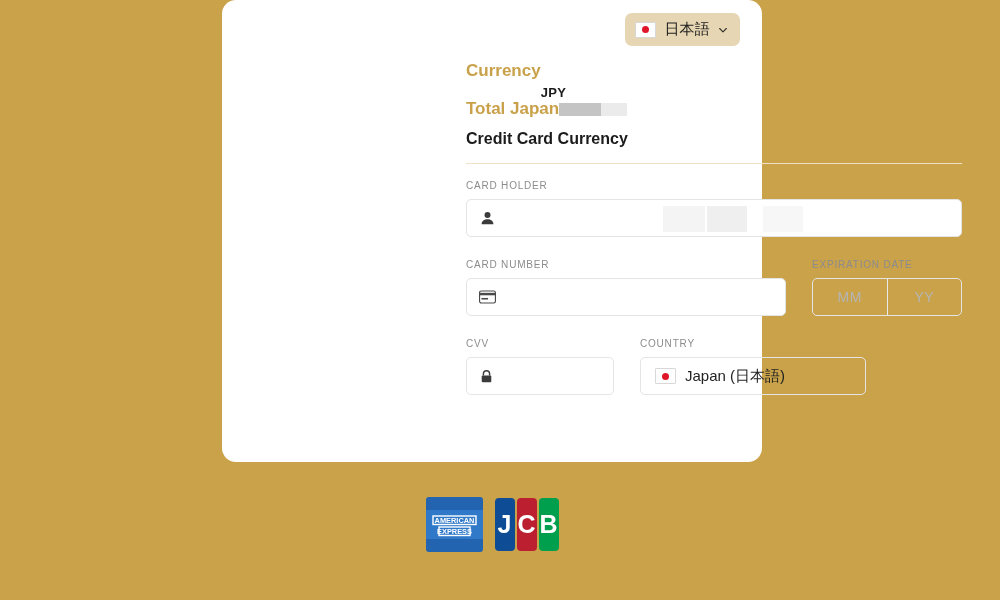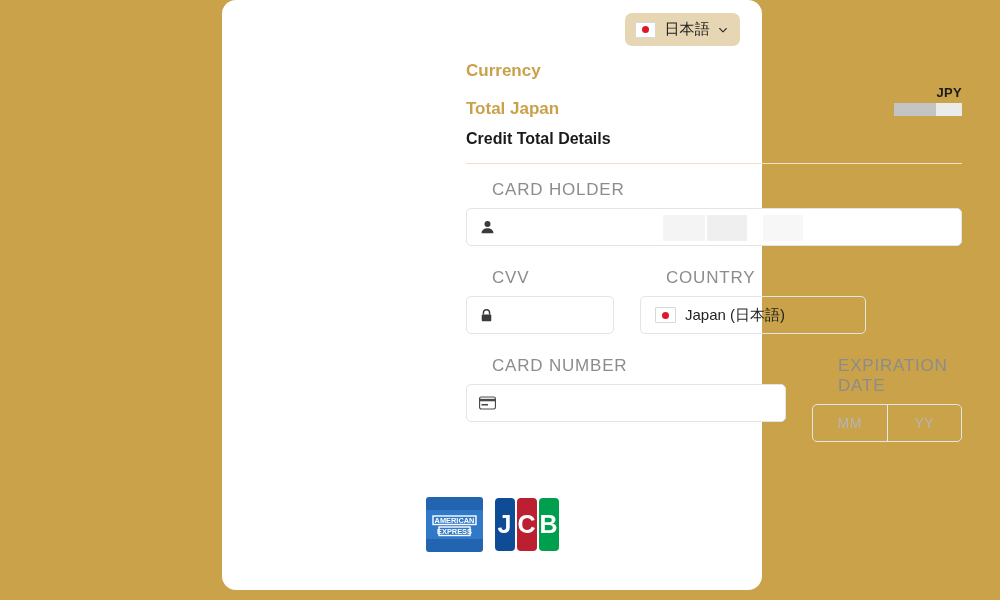--- a/index.html
+++ b/index.html
@@ -13,21 +13,21 @@
     font-family: "Liberation Sans", sans-serif;
     overflow: hidden;
   }
 
   
   .sheet {
     position: absolute;
     left: 222px;
     top: 0;
     width: 540px;
-    height: 590px;
+    height: 462px;
     background: #ffffff;
     border-radius: 14px;
     box-sizing: border-box;
     padding: 0 8px;
   }
 
   
   .lang-row {
     position: absolute;
     right: 22px;
@@ -74,21 +74,21 @@
   
   .summary {
     position: absolute;
     left: 244px;
     top: 58px;
     width: 496px;
   }
   .sum-row {
     display: flex;
     align-items: center;
-    justify-content: space-between;
+    justify-content: flex-start;
     height: 26px;
     margin-bottom: 12px;
   }
   .sum-label {
     color: #c9a14a;
     font-size: 17px;
     font-weight: bold;
   }
   .sum-value {
     color: #1b1b1b;
@@ -123,26 +123,25 @@
   }
 
   
   .form {
     position: absolute;
     left: 244px;
     top: 180px;
     width: 496px;
   }
   .field-label {
-    font-size: 17px;
+    font-size: 10px;
     color: #8c8c8c;
     letter-spacing: .8px;
     text-transform: uppercase;
     margin-bottom: 8px;
-    margin-left: 26px;
   }
   .input-box {
     height: 38px;
     border: 1px solid #e4e4e4;
     border-radius: 5px;
     background: #ffffff;
     display: flex;
     align-items: center;
     padding: 0 12px;
     box-sizing: border-box;
@@ -285,21 +284,21 @@
     </div>
     <div class="sum-row">
       <span class="sum-label">Total Japan</span>
       <span class="skeleton">
         <span class="sk-a"></span>
           <span class="sk-b"></span>
       </span>
     </div>
   </div>
 
-  <div class="section-title">Credit Total Details</div>
+  <div class="section-title">Credit Card Currency</div>
   <div class="divider"></div>
 
   <div class="form">
 
     <div>
       <div class="field-label">CARD HOLDER</div>
       <div class="input-box">
         <span class="in-icon">
           <svg viewBox="0 0 17 17" width="17" height="17">
             <circle cx="8.5" cy="5" r="3" fill="#3b3b3b"></circle>
@@ -308,43 +307,20 @@
         </span>
         <span class="ghost">
           <span class="g1"></span>
             <span class="g2"></span>
             <span class="g3"></span>
         </span>
       </div>
     </div>
 
     <div class="row">
-      <div class="col-cvv">
-        <div class="field-label">CVV</div>
-        <div class="input-box">
-          <span class="in-icon">
-            <svg viewBox="0 0 16 16" width="15" height="15">
-              <path d="M4.7 7V5.1a3.3 3.3 0 0 1 6.6 0V7" fill="none" stroke="#3b3b3b" stroke-width="1.5"></path>
-              <rect x="2.9" y="6.9" width="10.2" height="7.2" rx="1" fill="#3b3b3b"></rect>
-            </svg>
-          </span>
-        </div>
-      </div>
-      <div class="col-country">
-        <div class="field-label">COUNTRY</div>
-        <div class="country-box">
-          <span class="flag-box">
-            <span class="flag-dot"></span>
-          </span>
-          <span>Japan (日本語)</span>
-        </div>
-      </div>
-    </div>
-
-    <div class="row">
       <div class="col-cardnum">
         <div class="field-label">CARD NUMBER</div>
         <div class="input-box">
           <span class="in-icon">
             <svg viewBox="0 0 18 14" width="17" height="14">
               <rect x="0.6" y="0.6" width="16.8" height="12.8" rx="1.8" fill="#fff" stroke="#4a4a4a" stroke-width="1.2"></rect>
               <rect x="0.6" y="2.6" width="16.8" height="2.6" fill="#4a4a4a"></rect>
               <rect x="2.6" y="8" width="7" height="1.7" fill="#4a4a4a"></rect>
             </svg>
           </span>
@@ -352,20 +328,43 @@
       </div>
       <div class="col-exp">
         <div class="field-label">EXPIRATION DATE</div>
         <div class="exp-box">
           <div class="exp-half">MM</div>
           <div class="exp-sep"></div>
           <div class="exp-half">YY</div>
         </div>
       </div>
     </div>
+
+    <div class="row">
+      <div class="col-cvv">
+        <div class="field-label">CVV</div>
+        <div class="input-box">
+          <span class="in-icon">
+            <svg viewBox="0 0 16 16" width="15" height="15">
+              <path d="M4.7 7V5.1a3.3 3.3 0 0 1 6.6 0V7" fill="none" stroke="#3b3b3b" stroke-width="1.5"></path>
+              <rect x="2.9" y="6.9" width="10.2" height="7.2" rx="1" fill="#3b3b3b"></rect>
+            </svg>
+          </span>
+        </div>
+      </div>
+      <div class="col-country">
+        <div class="field-label">COUNTRY</div>
+        <div class="country-box">
+          <span class="flag-box">
+            <span class="flag-dot"></span>
+          </span>
+          <span>Japan (日本語)</span>
+        </div>
+      </div>
+    </div>
   </div>
 
 
   <div class="brands">
     <div class="amex">
       <svg viewBox="0 0 57 55" width="57" height="55">
         <rect width="57" height="55" fill="#2264b0"></rect>
         <rect y="13" width="57" height="29" fill="#2f79c8"></rect>
         <rect x="7" y="19" width="43" height="8.5" fill="none" stroke="#fff" stroke-width="1.4"></rect>
         <text x="28.5" y="25.8" font-family="Liberation Sans, sans-serif" font-size="7.4" font-weight="bold" fill="#fff" text-anchor="middle">AMERICAN</text>

